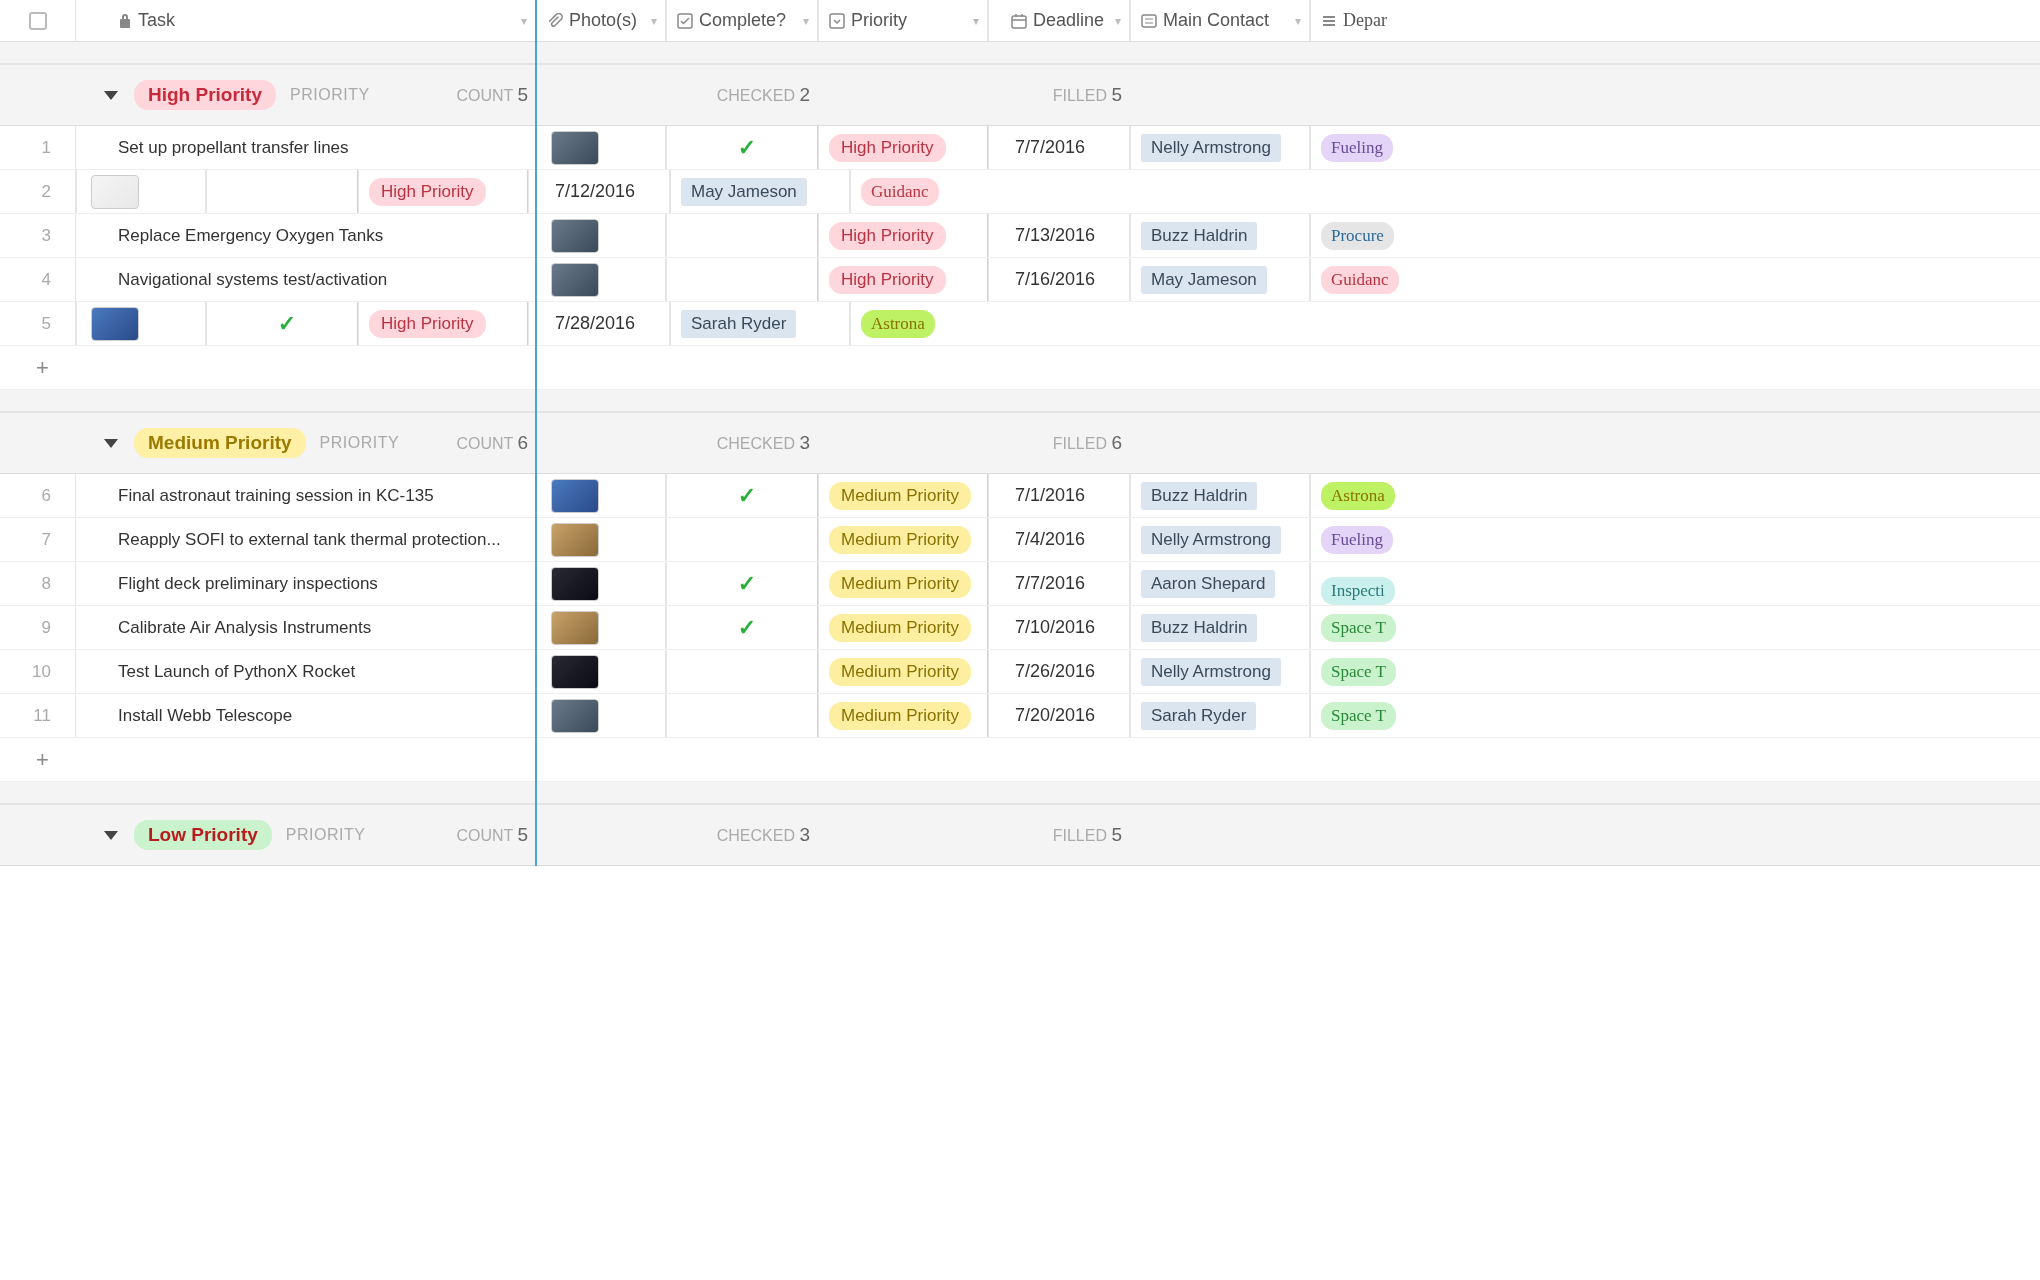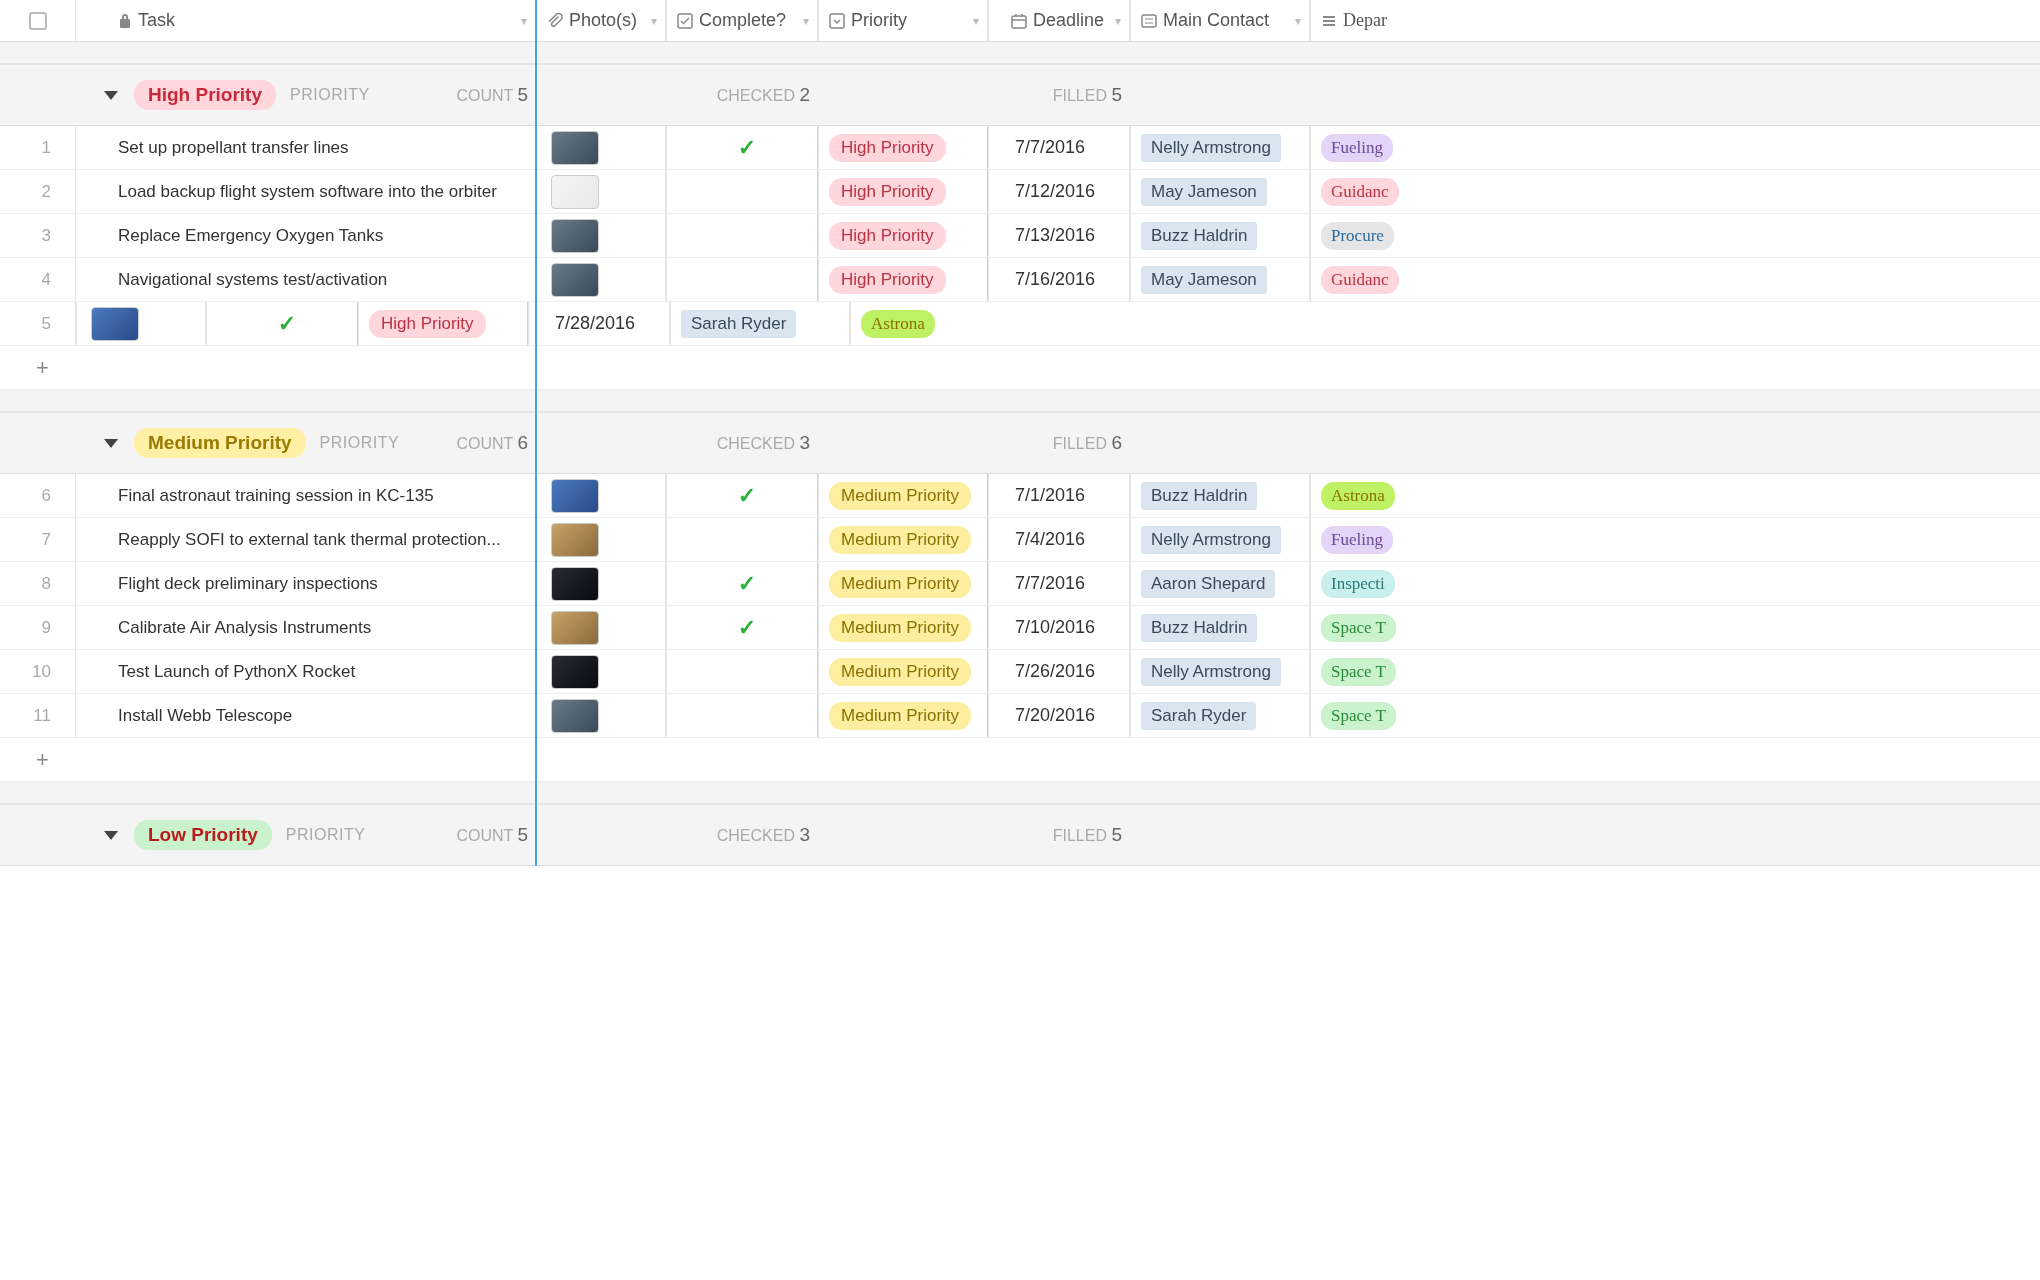--- a/index.html
+++ b/index.html
@@ -245,23 +245,20 @@
           </div>
       <div class="col col-contact">
             <span class="contact-badge">Nelly Armstrong</span>
           </div>
       <div class="col col-dept" style="border-right:none;">
             <span class="dept-badge dept-fueling">Fueling</span>
           </div>
     </div>
         <div class="data-row">
       <div class="col col-check">2</div>
-      <div class="col col-task">
-            <span class="task-text">Load backup flight system software into the orbiter</span>
-          </div>
       <div class="col col-photo">
             <div class="thumb light"></div>
           </div>
       <div class="col col-complete pri-line"></div>
       <div class="col col-priority dl-line">
             <span class="badge badge-high">High Priority</span>
           </div>
       <div class="col col-deadline">
             <span class="deadline">7/12/2016</span>
           </div>
@@ -419,21 +416,21 @@
           </div>
       <div class="col col-priority dl-line">
             <span class="badge badge-medium">Medium Priority</span>
           </div>
       <div class="col col-deadline">
             <span class="deadline">7/7/2016</span>
           </div>
       <div class="col col-contact">
             <span class="contact-badge">Aaron Shepard</span>
           </div>
-      <div class="col col-dept" style="border-right:none;">
+      <div class="col col-dept" style="border-right:none;align-items:flex-end;">
             <span class="dept-badge dept-inspect">Inspecti</span>
           </div>
     </div>
         <div class="data-row">
       <div class="col col-check">9</div>
       <div class="col col-task">
             <span class="task-text">Calibrate Air Analysis Instruments</span>
           </div>
       <div class="col col-photo">
             <div class="thumb warm"></div>

